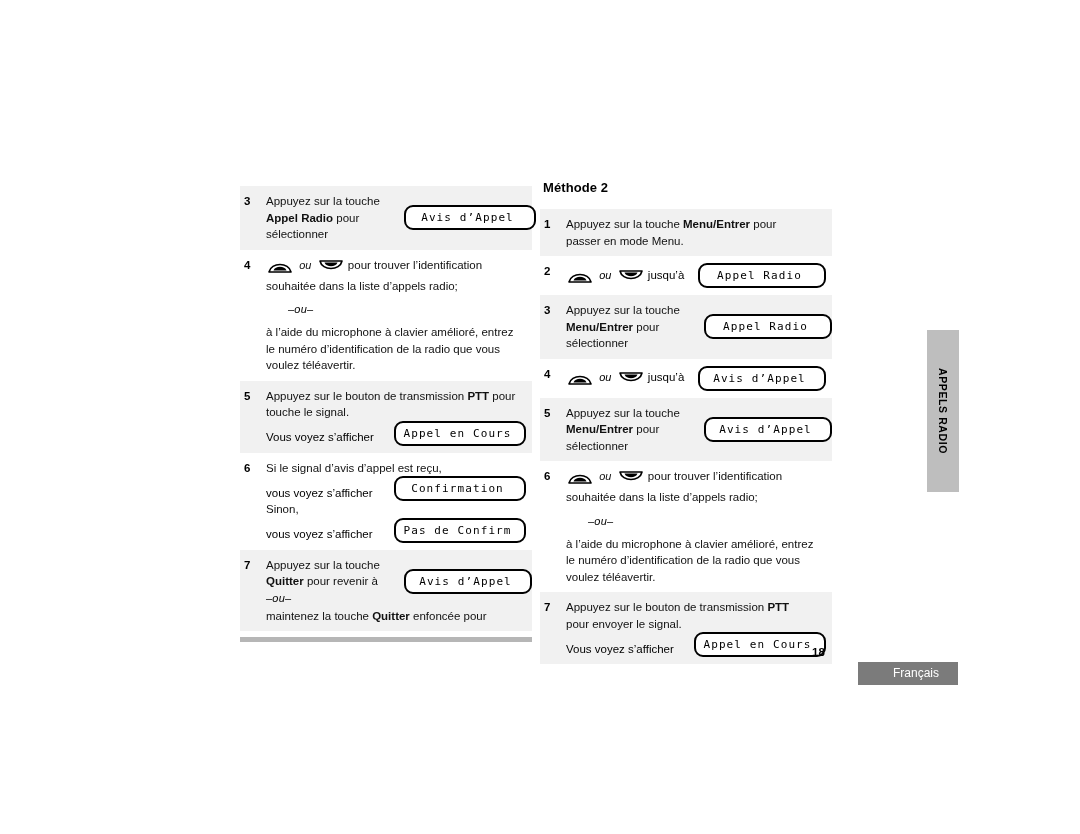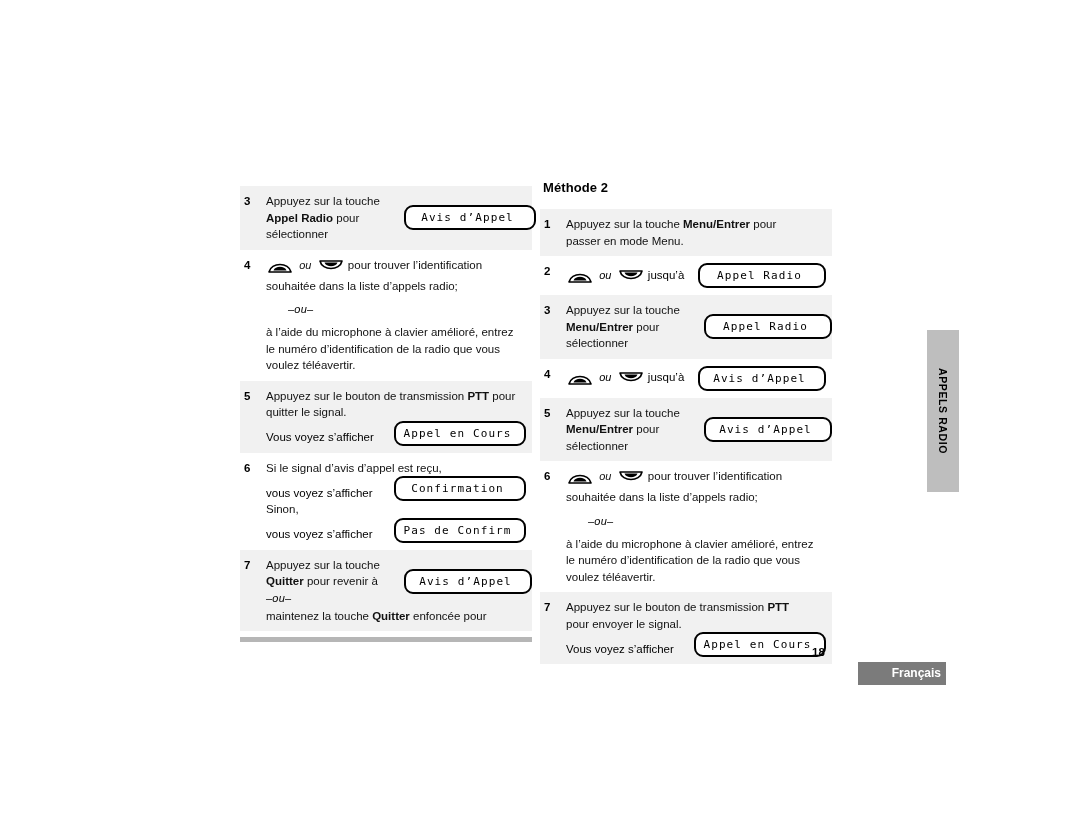--- a/index.html
+++ b/index.html
@@ -165,29 +165,29 @@
     position: absolute;
     left: 812px;
     top: 646px;
     font-size: 11.5px;
     font-weight: bold;
   }
   .lang-box {
     position: absolute;
     left: 858px;
     top: 662px;
-    width: 88px;
+    width: 100px;
     height: 23px;
     background: #7b7b7b;
     color: #ffffff;
     font-size: 12px;
-    font-weight: bold;
+    font-weight: normal;
     text-align: right;
     line-height: 23px;
-    padding-right: 5px;
+    padding-right: 19px;
   }
 </style>
 </head>
 <body>
 
 <div class="page">
 
   <div class="col col-left">
 
     <div class="step shaded">
@@ -230,21 +230,21 @@
         <span class="line">à l’aide du microphone à clavier amélioré, entrez</span>
         <span class="line">le numéro d’identification de la radio que vous</span>
         <span class="line">voulez téléavertir.</span>
       </div>
     </div>
 
     <div class="step shaded">
       <div class="step-num">5</div>
       <div class="step-body">
         <span class="line"><span>Appuyez sur le bouton de transmission</span> <b>PTT</b> <span>pour</span></span>
-        <span class="line">quitter le signal.</span>
+        <span class="line">touche le signal.</span>
         <div class="row">
           <span class="txtcell">Vous voyez s’afficher</span>
           <span class="lcdcell"><span class="lcd w132">Appel en Cours</span></span>
         </div>
       </div>
     </div>
 
     <div class="step">
       <div class="step-num">6</div>
       <div class="step-body">

